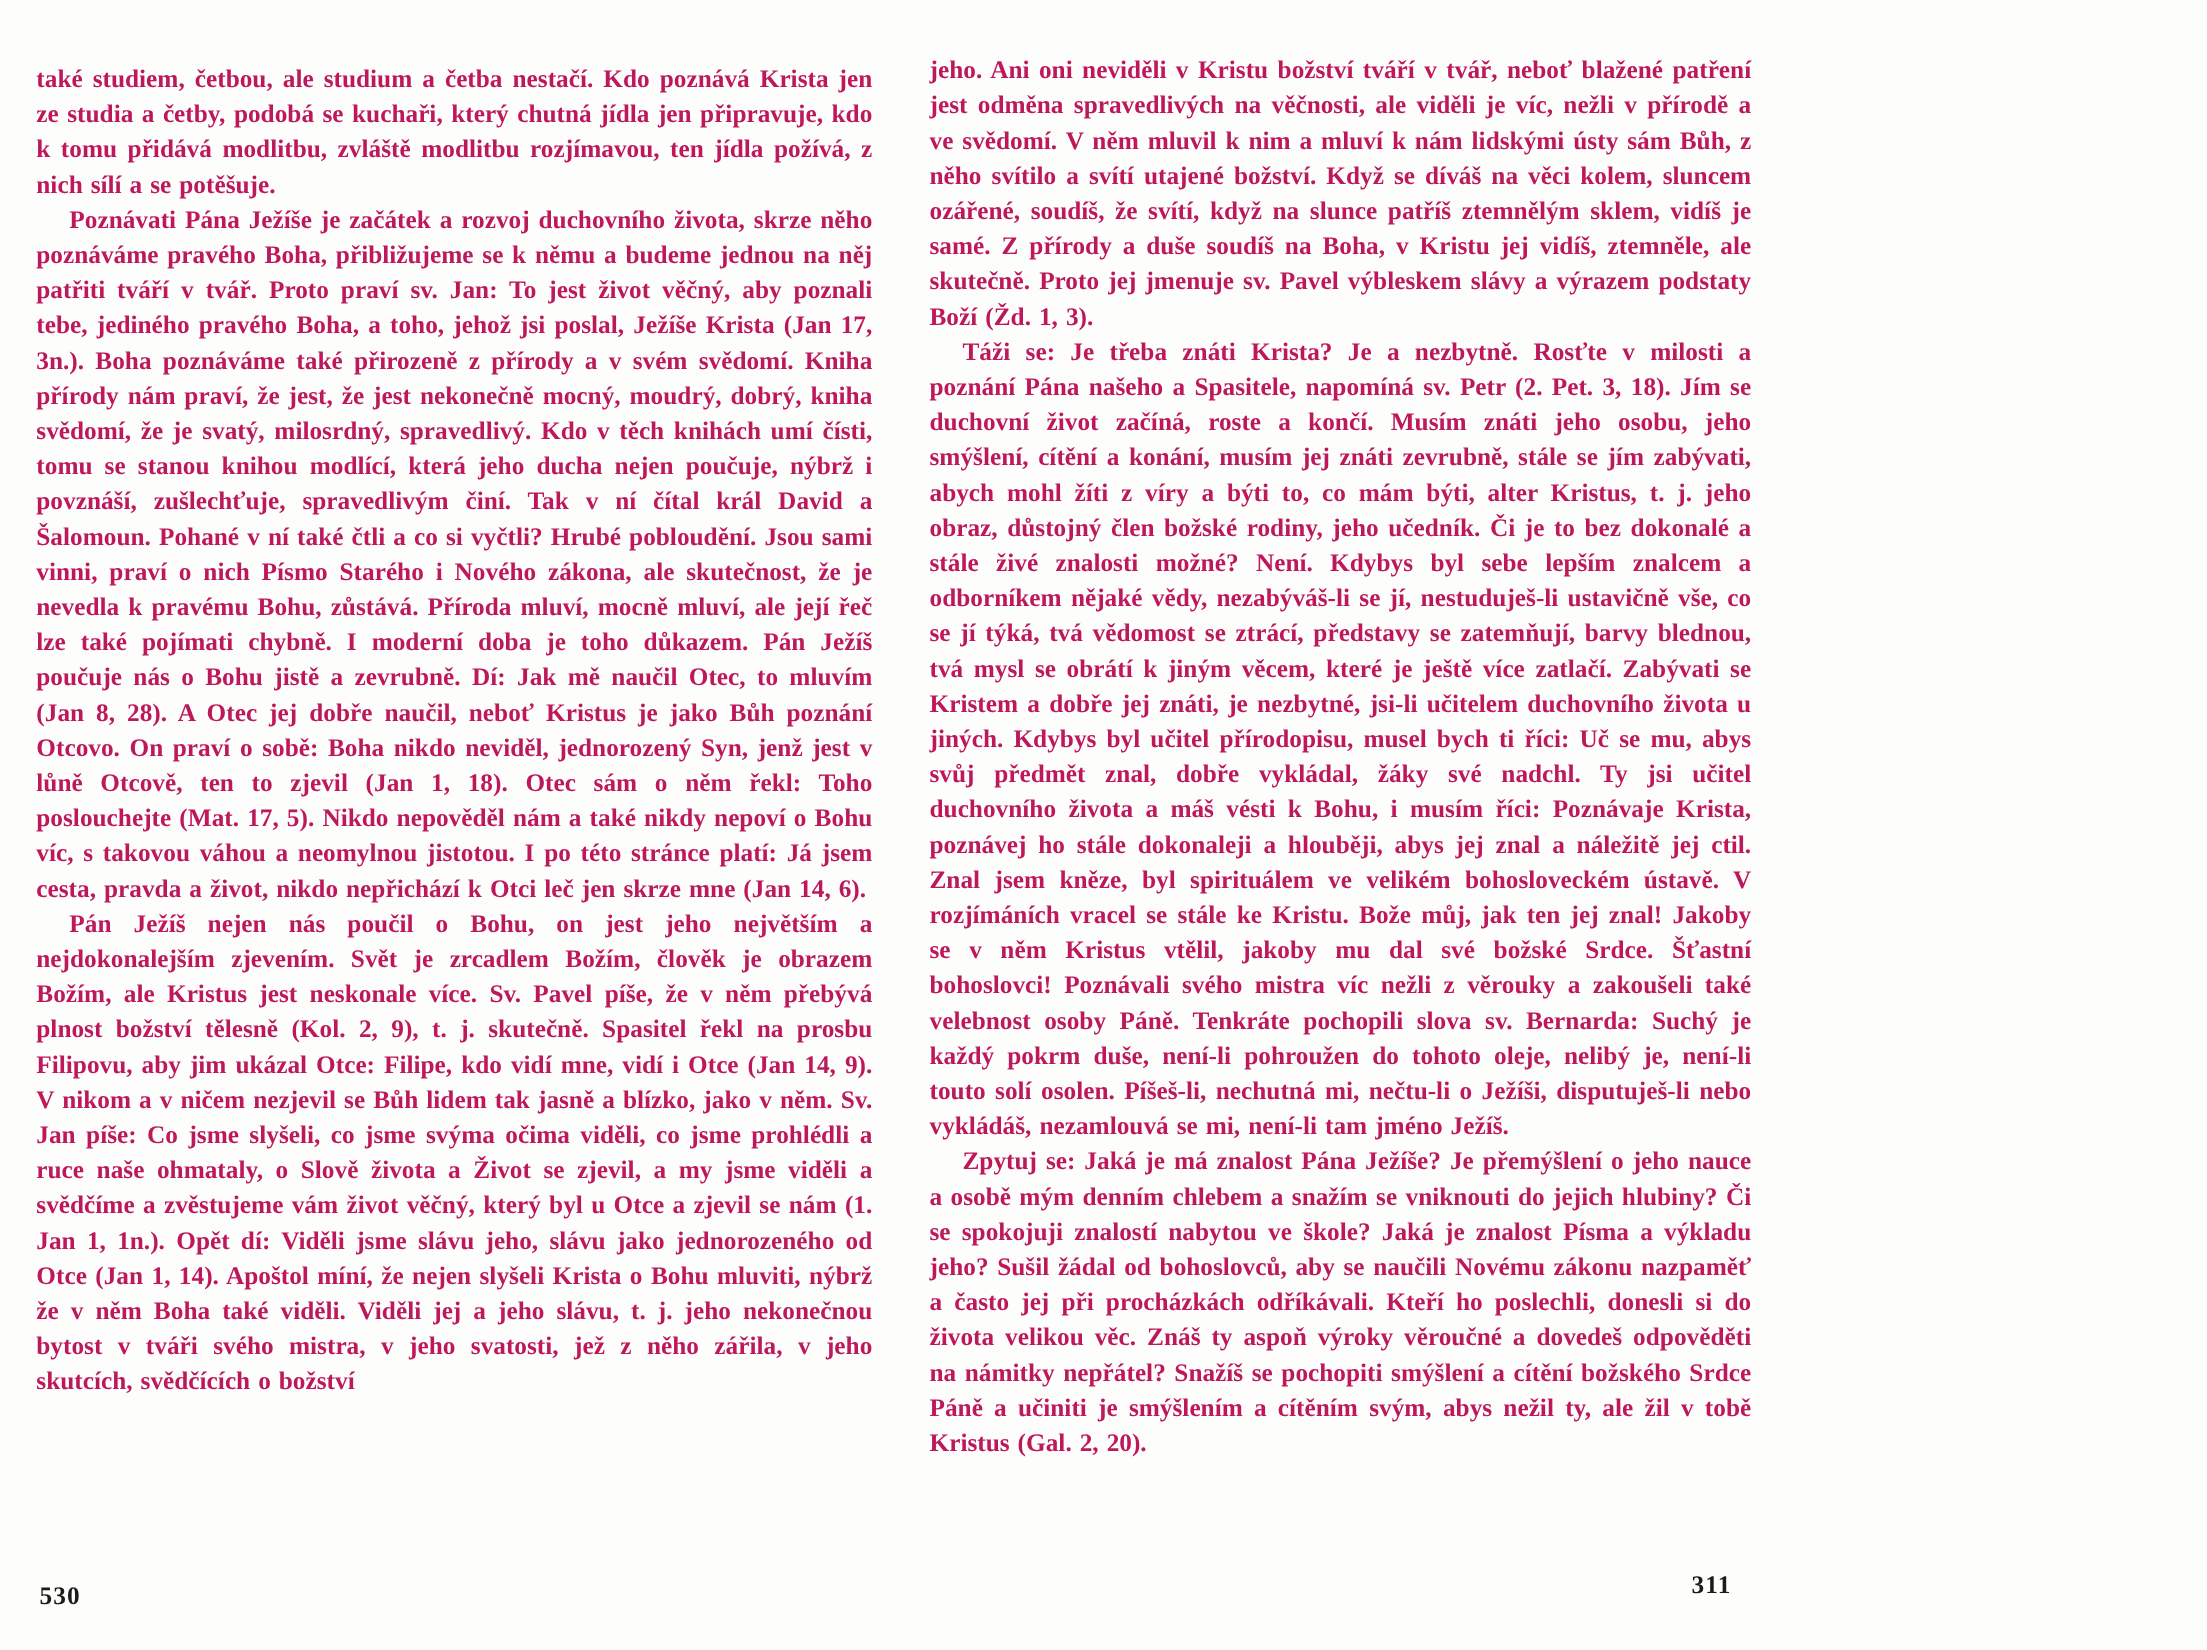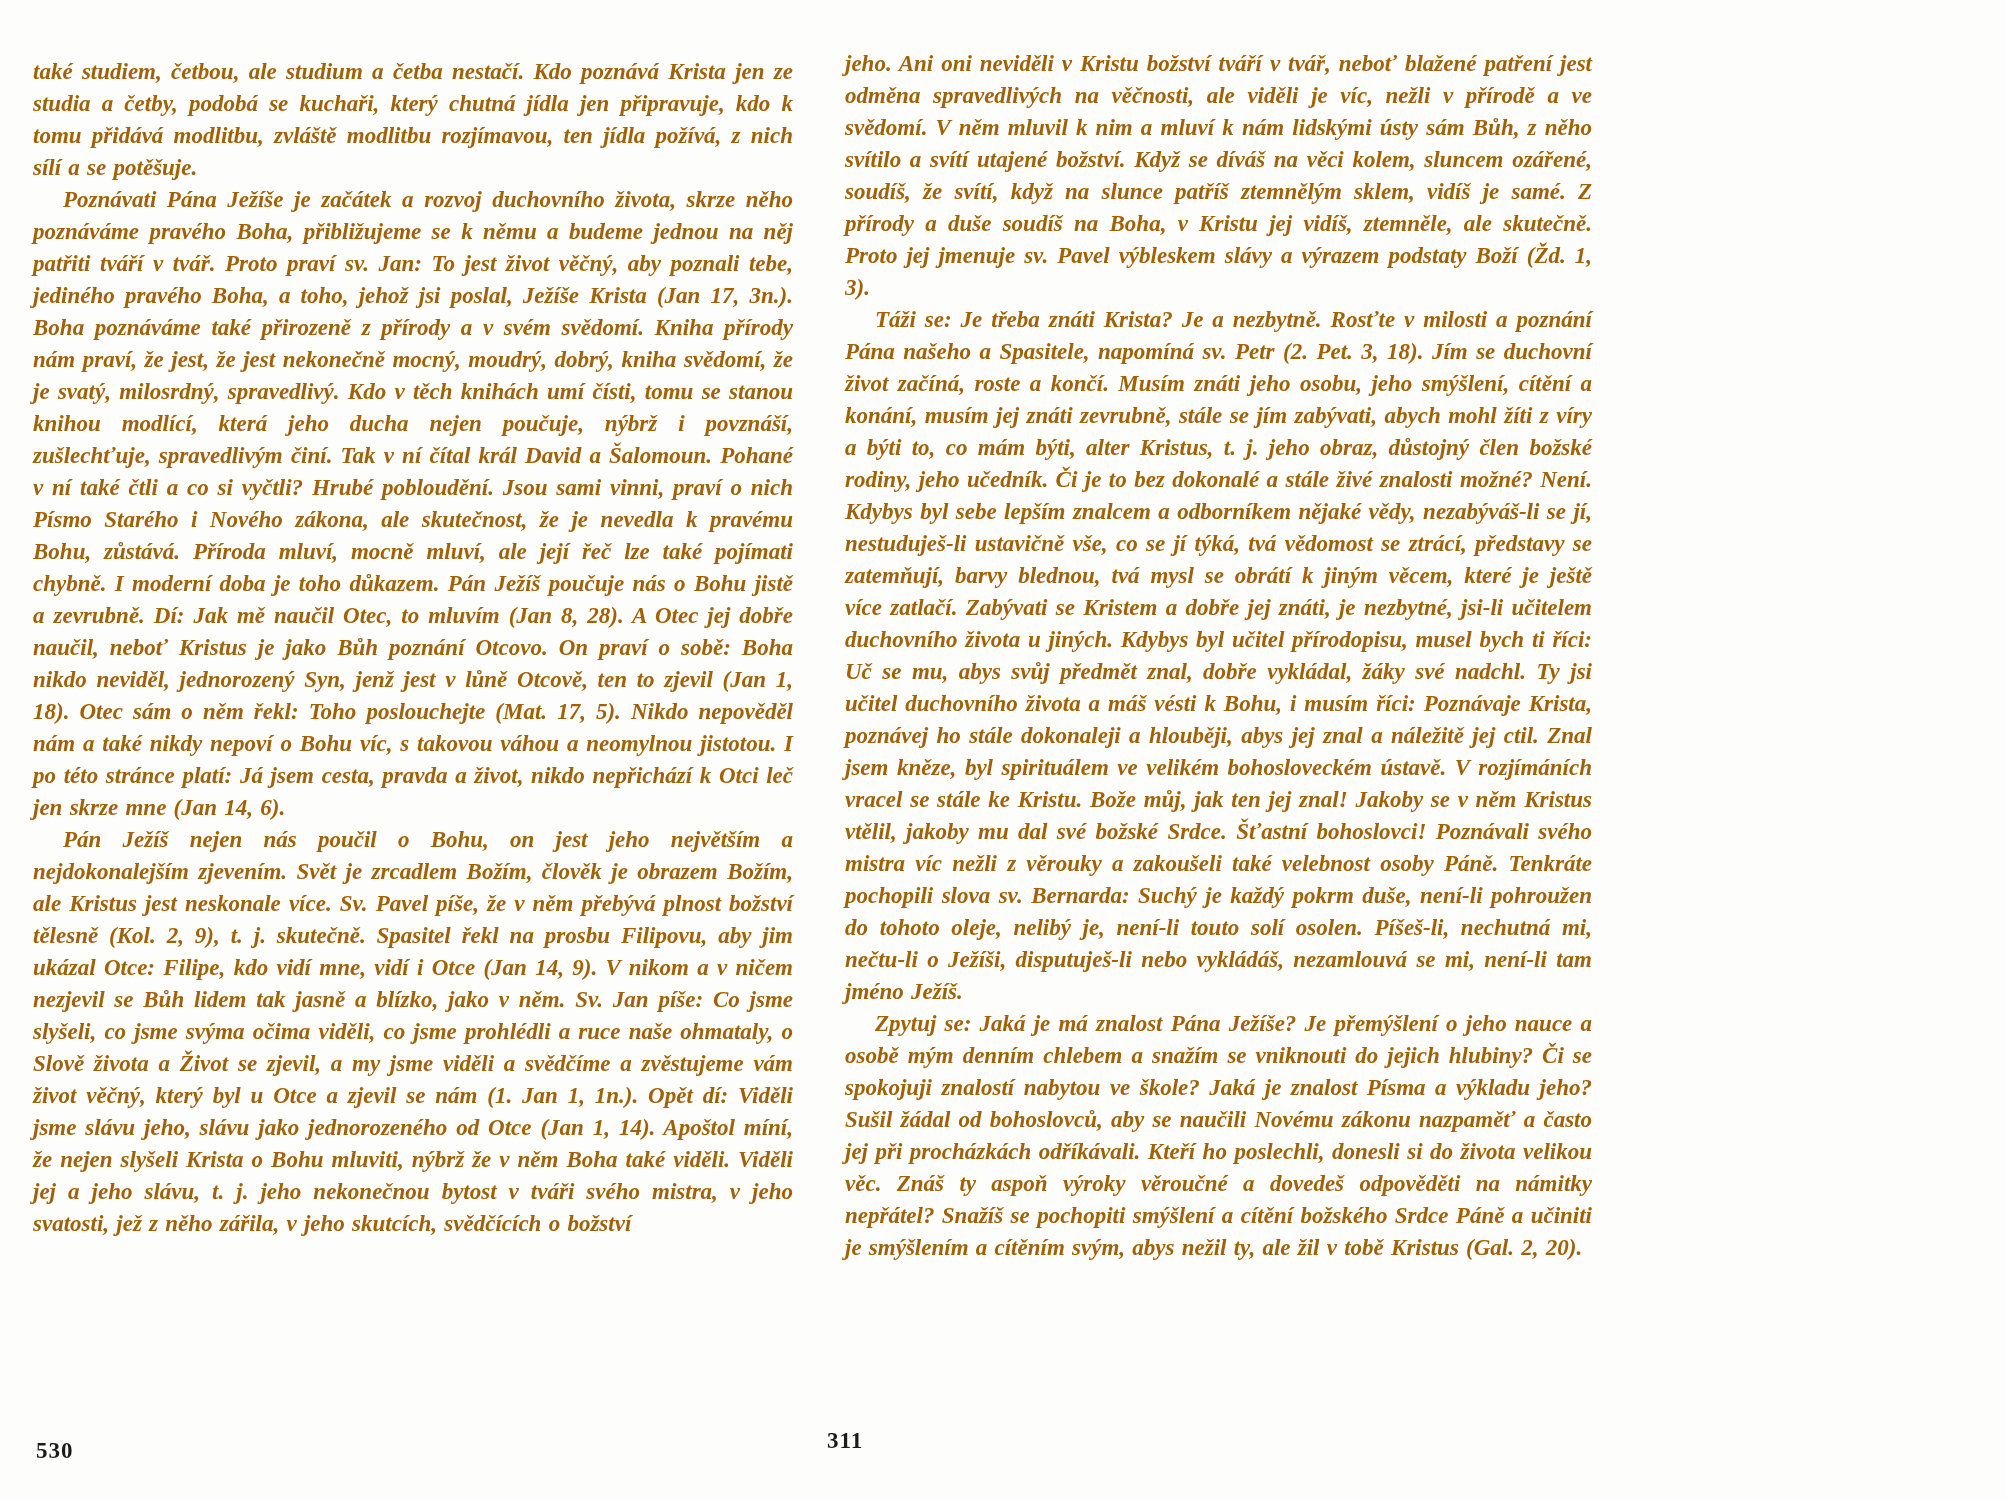--- a/index.html
+++ b/index.html
@@ -9,41 +9,40 @@
   body {
     width: 2006px;
     height: 1500px;
     background: #fdfdfb;
     overflow: hidden;
     position: relative;
     font-family: "Liberation Serif", "DejaVu Serif", serif;
   }
   .page-column {
     position: absolute;
-    color: #a16207;
+    color: #be185d;
     font-size: 23px;
     font-weight: 700;
     line-height: 32px;
     text-align: justify;
     word-spacing: 1.5px;
-    font-style: italic;
   }
   .col-left  { left: 33px;  top: 56px; width: 760px; }
   .col-right { left: 827px; top: 48px; width: 747px; margin-left: 18px; }
   .para { margin: 0; }
   .para.indented { text-indent: 30px; }
   .pagenum {
     position: absolute;
     color: #1b1b1b;
     font-size: 23px;
     font-weight: 700;
     letter-spacing: 1px;
   }
   .pagenum-left  { left: 36px;  top: 1438px; }
-  .pagenum-right { left: 827px; width: 747px; top: 1428px; }
+  .pagenum-right { left: 827px; width: 747px; text-align: right; top: 1428px; }
 </style>
 </head>
 <body>
 
 <div>
 
   <div class="page-column col-left">
     <p class="para">také studiem, četbou, ale studium a četba nestačí. Kdo poznává Krista jen ze studia a četby, podobá se kuchaři, který chutná jídla jen připravuje, kdo k tomu přidává modlitbu, zvláště modlitbu rozjímavou, ten jídla požívá, z nich sílí a se potěšuje.</p>
     <p class="para indented">Poznávati Pána Ježíše je začátek a rozvoj duchovního života, skrze něho poznáváme pravého Boha, přibližujeme se k němu a budeme jednou na něj patřiti tváří v tvář. Proto praví sv. Jan: To jest život věčný, aby poznali tebe, jediného pravého Boha, a toho, jehož jsi poslal, Ježíše Krista (Jan 17, 3n.). Boha poznáváme také přirozeně z přírody a v svém svědomí. Kniha přírody nám praví, že jest, že jest nekonečně mocný, moudrý, dobrý, kniha svědomí, že je svatý, milosrdný, spravedlivý. Kdo v těch knihách umí čísti, tomu se stanou knihou modlící, která jeho ducha nejen poučuje, nýbrž i povznáší, zušlechťuje, spravedlivým činí. Tak v ní čítal král David a Šalomoun. Pohané v ní také čtli a co si vyčtli? Hrubé pobloudění. Jsou sami vinni, praví o nich Písmo Starého i Nového zákona, ale skutečnost, že je nevedla k pravému Bohu, zůstává. Příroda mluví, mocně mluví, ale její řeč lze také pojímati chybně. I moderní doba je toho důkazem. Pán Ježíš poučuje nás o Bohu jistě a zevrubně. Dí: Jak mě naučil Otec, to mluvím (Jan 8, 28). A Otec jej dobře naučil, neboť Kristus je jako Bůh poznání Otcovo. On praví o sobě: Boha nikdo neviděl, jednorozený Syn, jenž jest v lůně Otcově, ten to zjevil (Jan 1, 18). Otec sám o něm řekl: Toho poslouchejte (Mat. 17, 5). Nikdo nepověděl nám a také nikdy nepoví o Bohu víc, s takovou váhou a neomylnou jistotou. I po této stránce platí: Já jsem cesta, pravda a život, nikdo nepřichází k Otci leč jen skrze mne (Jan 14, 6).</p>
     <p class="para indented">Pán Ježíš nejen nás poučil o Bohu, on jest jeho největším a nejdokonalejším zjevením. Svět je zrcadlem Božím, člověk je obrazem Božím, ale Kristus jest neskonale více. Sv. Pavel píše, že v něm přebývá plnost božství tělesně (Kol. 2, 9), t. j. skutečně. Spasitel řekl na prosbu Filipovu, aby jim ukázal Otce: Filipe, kdo vidí mne, vidí i Otce (Jan 14, 9). V nikom a v ničem nezjevil se Bůh lidem tak jasně a blízko, jako v něm. Sv. Jan píše: Co jsme slyšeli, co jsme svýma očima viděli, co jsme prohlédli a ruce naše ohmataly, o Slově života a Život se zjevil, a my jsme viděli a svědčíme a zvěstujeme vám život věčný, který byl u Otce a zjevil se nám (1. Jan 1, 1n.). Opět dí: Viděli jsme slávu jeho, slávu jako jednorozeného od Otce (Jan 1, 14). Apoštol míní, že nejen slyšeli Krista o Bohu mluviti, nýbrž že v něm Boha také viděli. Viděli jej a jeho slávu, t. j. jeho nekonečnou bytost v tváři svého mistra, v jeho svatosti, jež z něho zářila, v jeho skutcích, svědčících o božství</p>

